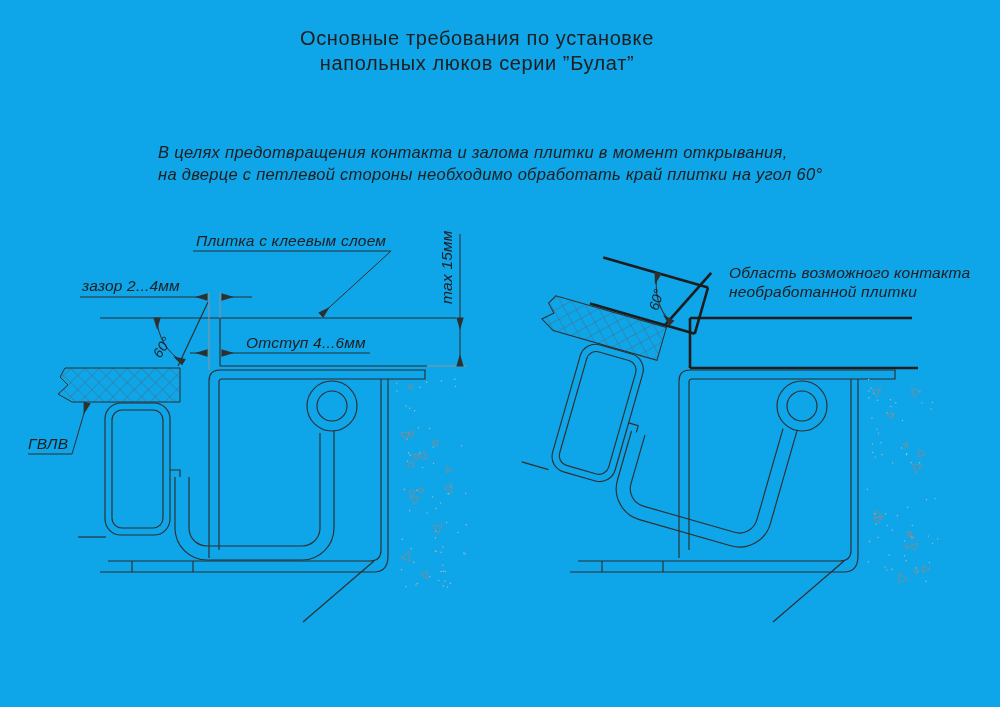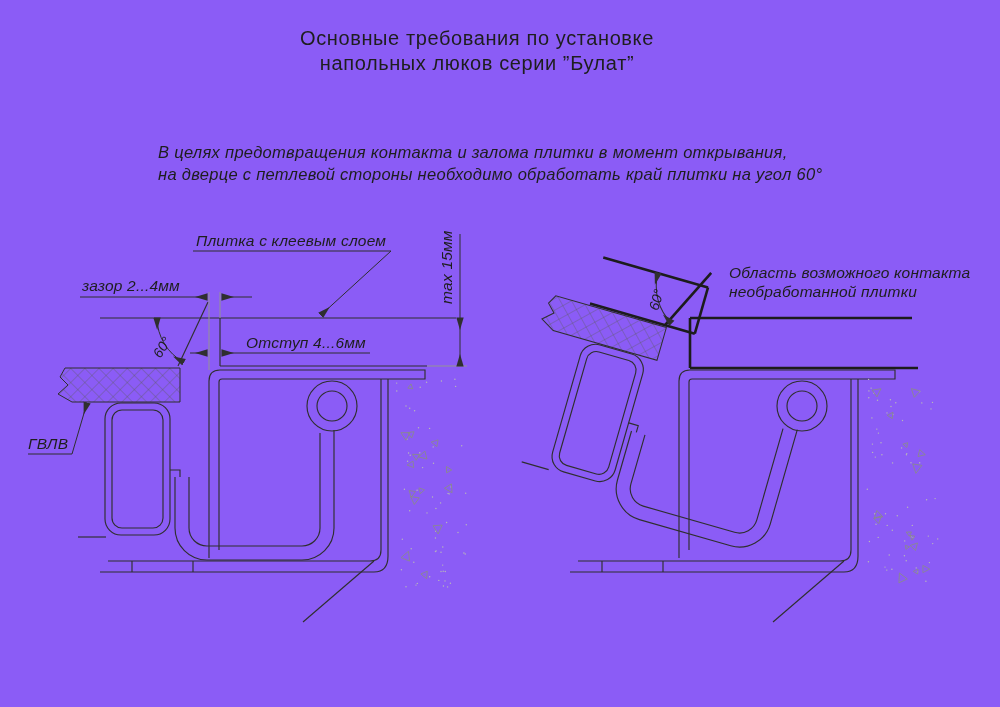--- a/index.html
+++ b/index.html
@@ -1,16 +1,16 @@
 <!DOCTYPE html>
 <html><head>
 <meta charset="utf-8">
 <style>
   html,body{margin:0;padding:0;background:#ffffff;}
-  .page{position:relative;width:1000px;height:707px;background:#8b5cf6;overflow:hidden;
+  .page{position:relative;width:1000px;height:707px;background:#0ea5e9;overflow:hidden;
         font-family:"Liberation Sans",sans-serif;}
   svg text{fill:#1e1e1e;}
   .title-t{font:20px "Liberation Sans",sans-serif;letter-spacing:0.6px;}
   .note-t{font:italic 16.5px "Liberation Sans",sans-serif;letter-spacing:0.3px;}
   .lbl{font:italic 15.5px "Liberation Sans",sans-serif;letter-spacing:0.2px;}
   .lbl-s{font:italic 14px "Liberation Sans",sans-serif;}
   .main{stroke:#2f2f2f;stroke-width:1.15;fill:none;}
   .thick{stroke:#1c1c1c;stroke-width:2.6;fill:none;}
   .aux{stroke:#949494;stroke-width:1;fill:none;}
   .dim{stroke:#2f2f2f;stroke-width:1;fill:none;}

